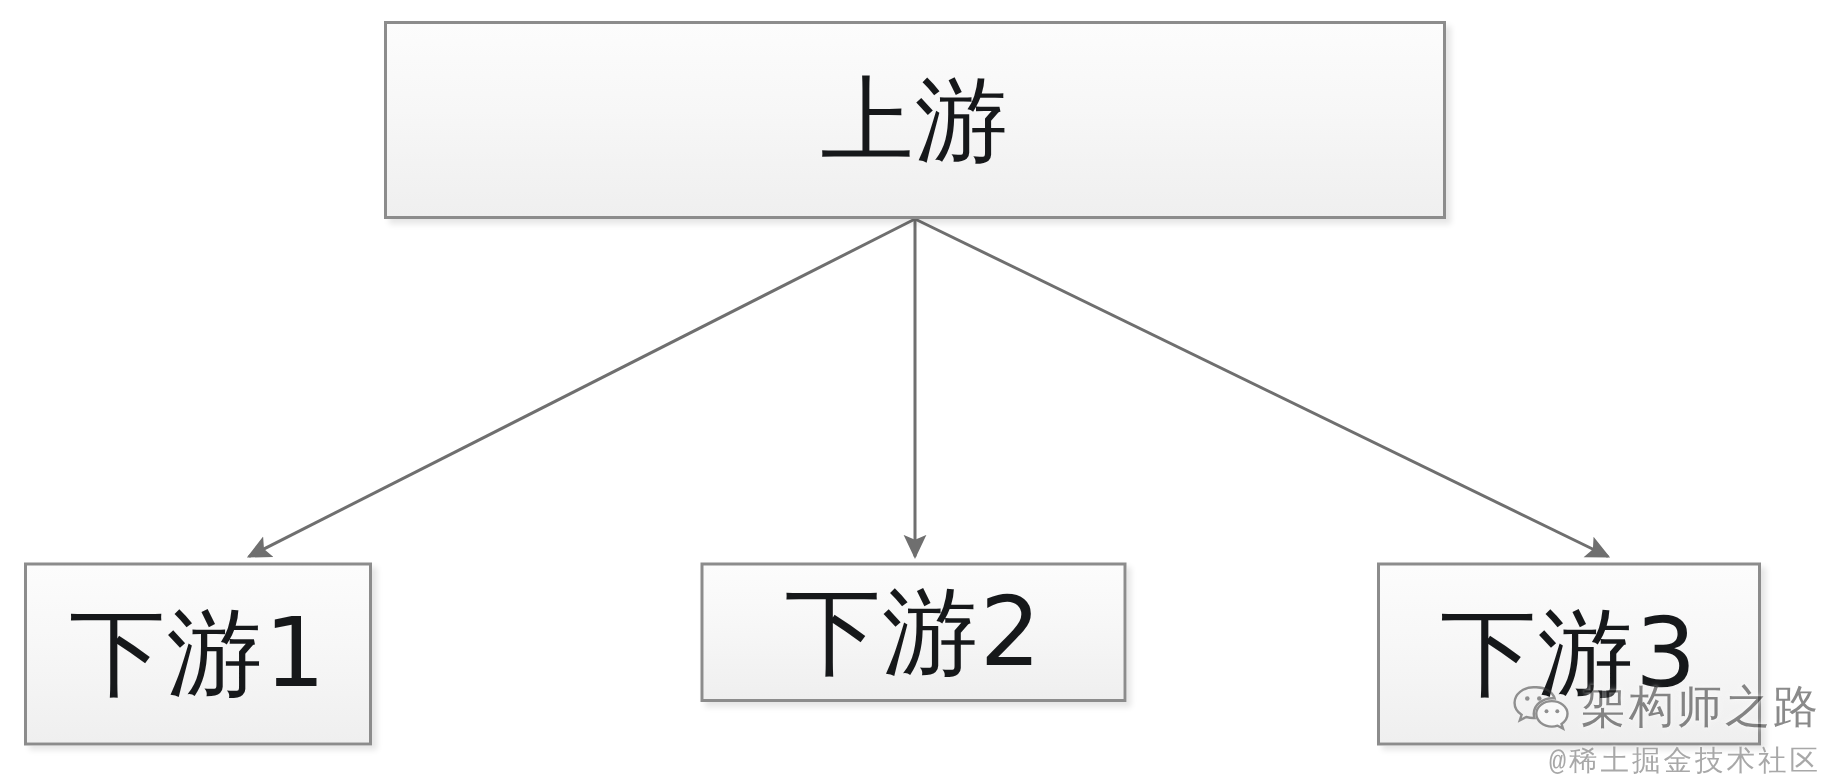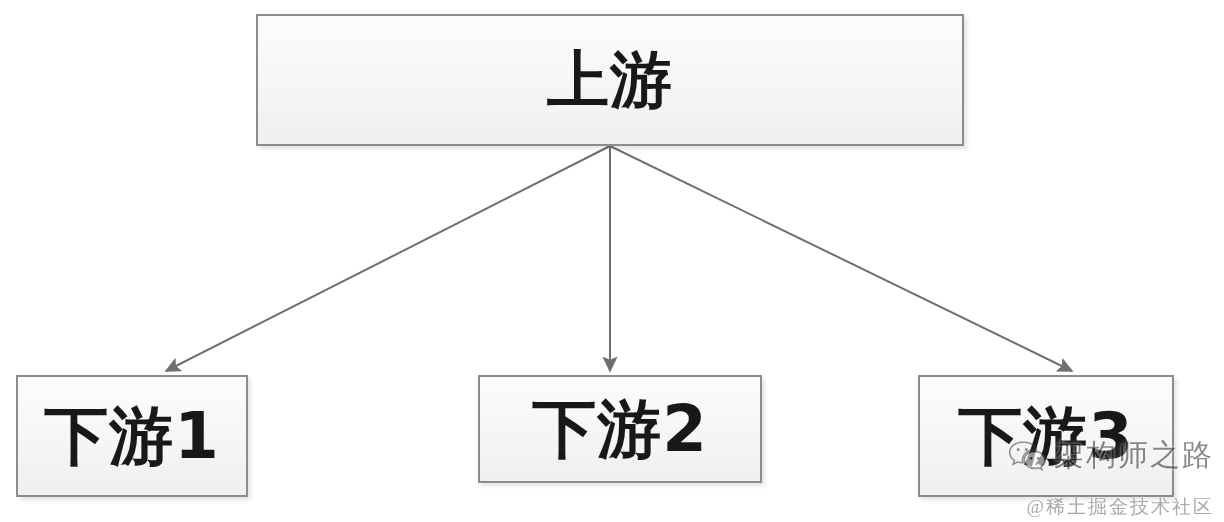--- a/index.html
+++ b/index.html
@@ -25,21 +25,21 @@
     background-image: linear-gradient(to bottom, #fcfcfc 0%, #f7f7f7 45%, #efefef 100%);
     box-shadow: 3px 3px 4px rgba(0,0,0,0.10);
     display: flex;
     align-items: center;
     justify-content: center;
     z-index: 3;
   }
   .node-label {
     color: #16181a;
     font-family: "DejaVu Sans", "Liberation Sans", sans-serif;
-    font-weight: 700;
+    font-weight: 400;
     line-height: 1;
     letter-spacing: 1px;
     white-space: nowrap;
     user-select: none;
     text-align: right;
   }
   #node-upstream {
     left: 256px;
     top: 14px;
     width: 708px;
@@ -47,24 +47,24 @@
   }
   #node-upstream .node-label { font-size: 62px; }
 
   #node-down-1 {
     left: 16px;
     top: 375px;
     width: 232px;
     height: 122px;
   }
   #node-down-2 {
-    left: 478px;
+    left: 467px;
     top: 375px;
     width: 284px;
-    height: 108px;
+    height: 93px;
   }
   #node-down-3 {
     left: 918px;
     top: 375px;
     width: 256px;
     height: 122px;
   }
   #node-down-1 .node-label,
   #node-down-2 .node-label,
   #node-down-3 .node-label { font-size: 64px; }
@@ -96,22 +96,22 @@
     opacity: 0.55;
   }
   .wm-title {
     font-family: "DejaVu Sans", "Liberation Sans", sans-serif;
     font-size: 30px;
     color: #2b2b2b;
     letter-spacing: 2px;
     text-shadow: 0 0 2px #ffffff, 0 0 4px #ffffff;
   }
   .wm-sub {
-    margin-top: 18px;
-    font-family: Liberation Serif, serif;
+    margin-top: 2px;
+    font-family: Liberation Mono, monospace;
     font-size: 19px;
     color: #9a9a9a;
     letter-spacing: 2px;
     opacity: 0.85;
     text-shadow: 0 0 2px #ffffff;
   }
 </style>
 </head>
 <body>
 

